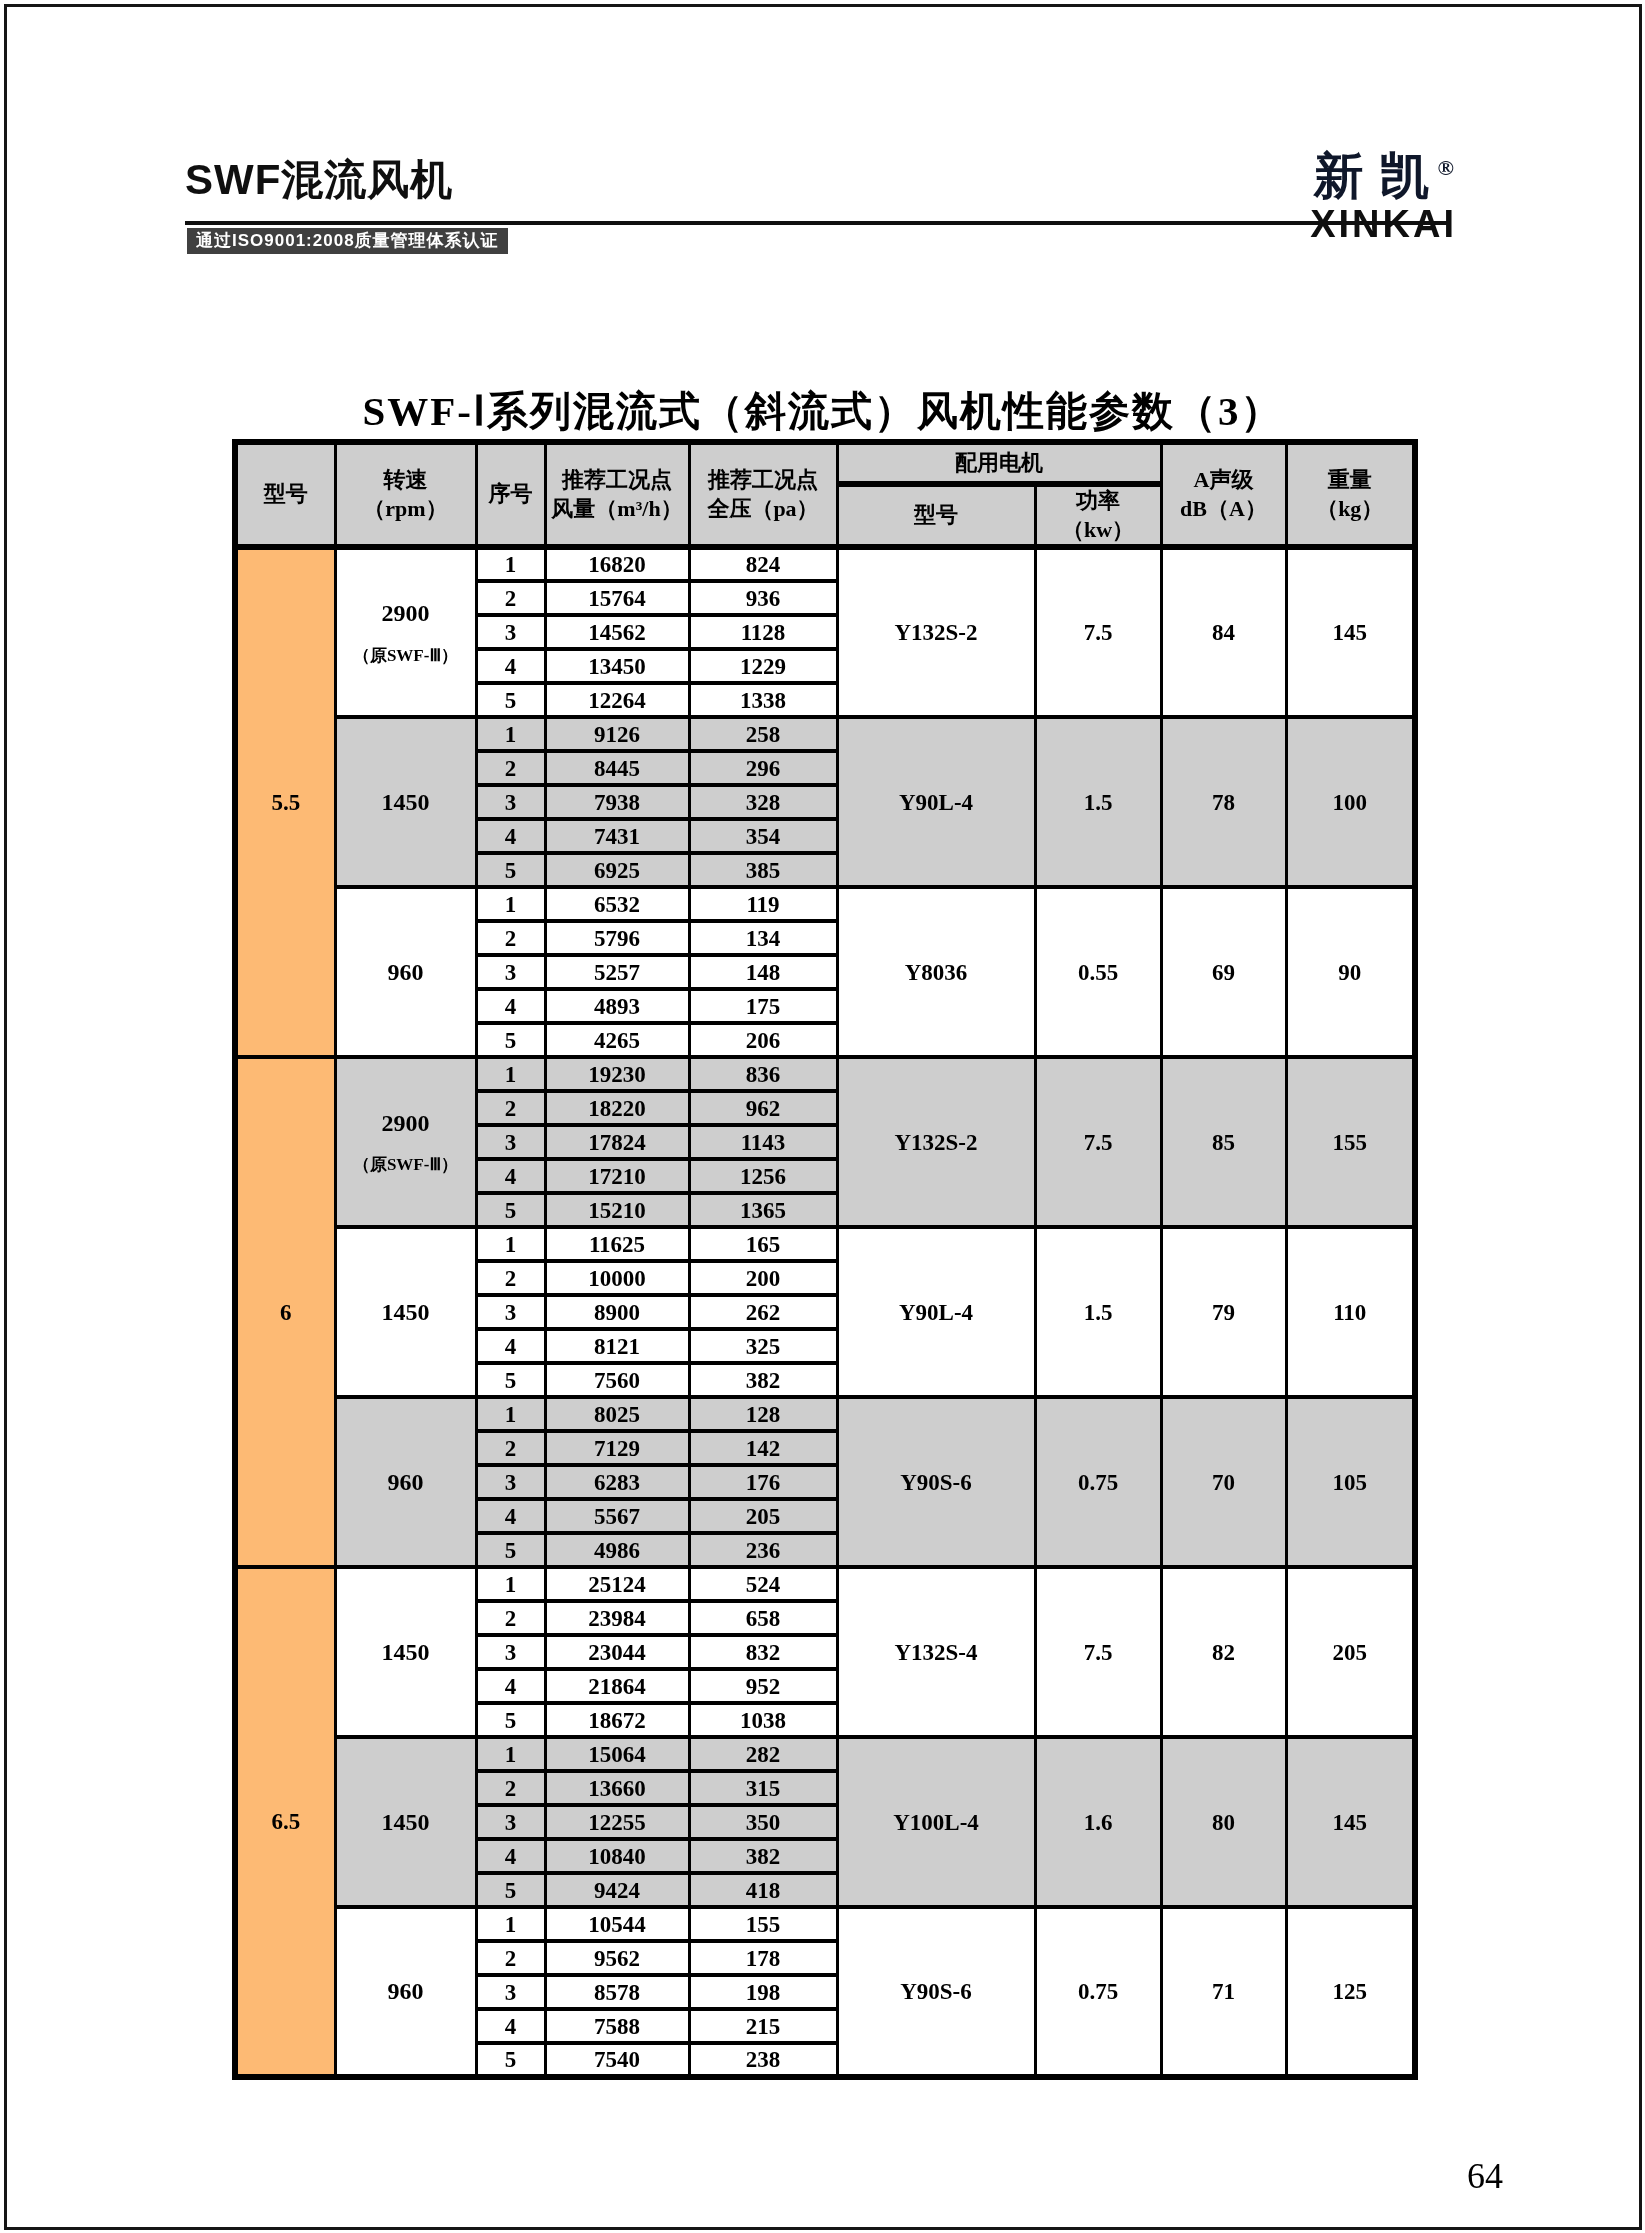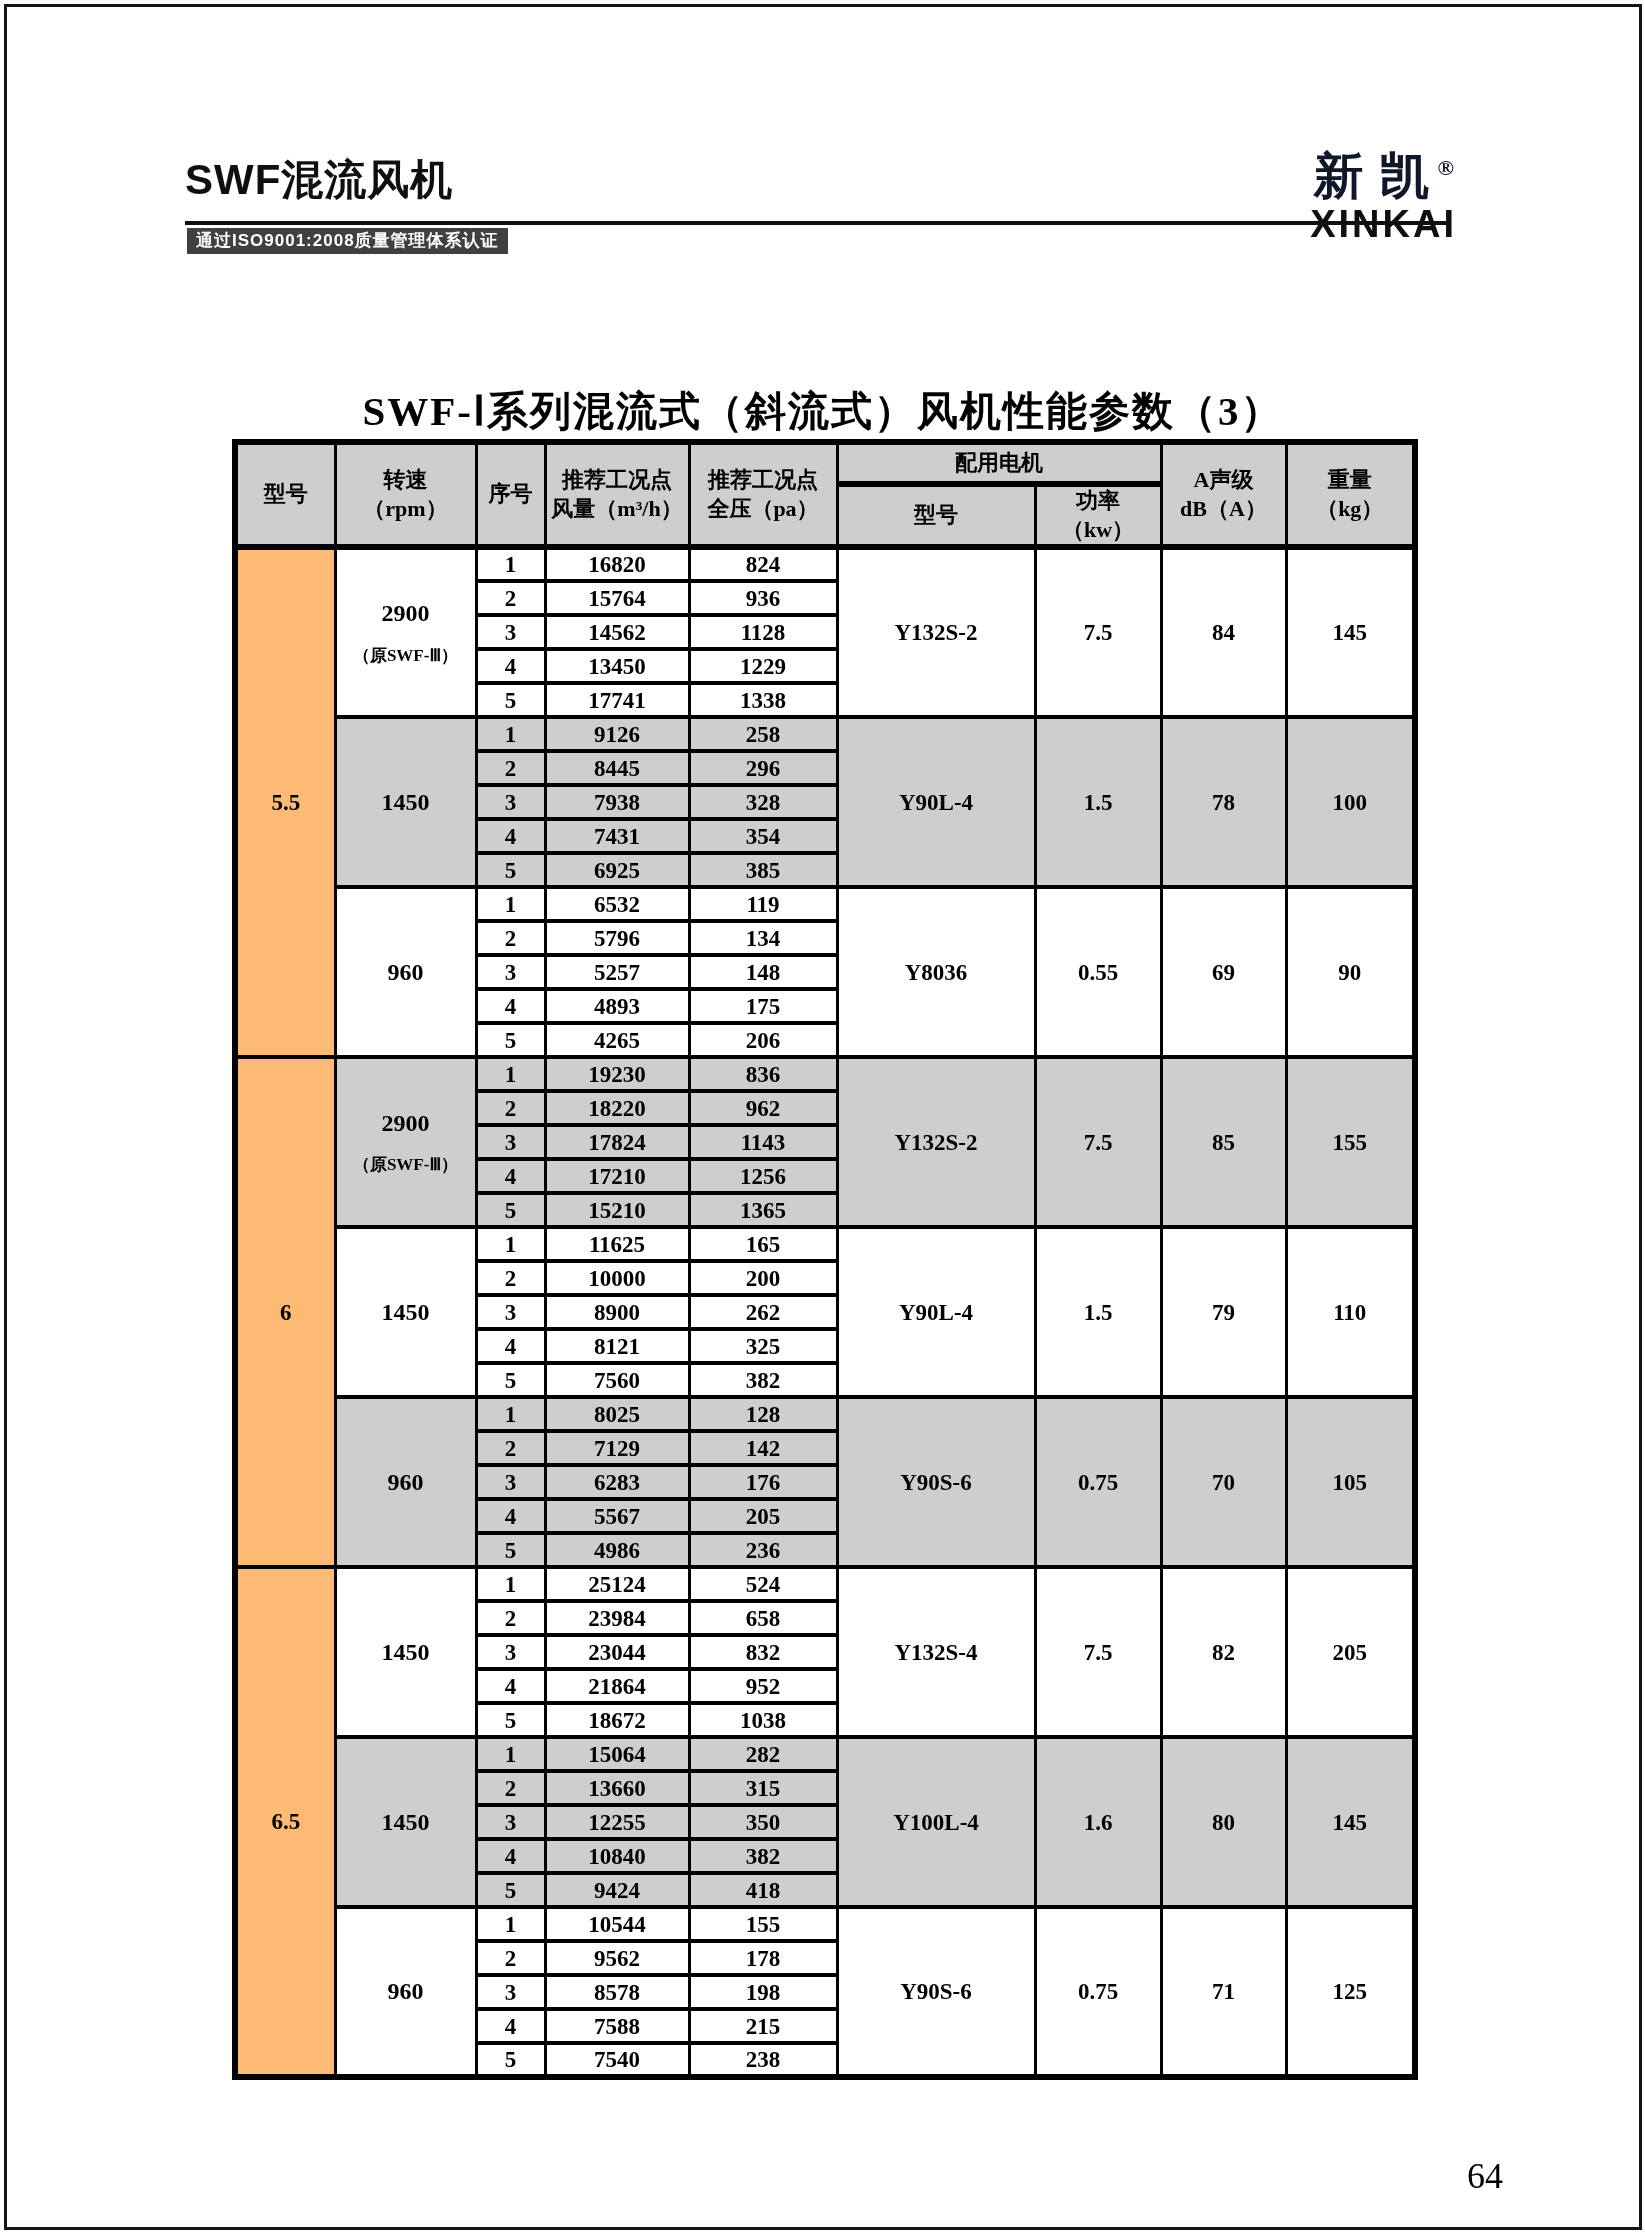--- a/index.html
+++ b/index.html
@@ -138,21 +138,21 @@
         <td class="flow">14562</td>
         <td class="pressure">1128</td>
       </tr>
       <tr>
         <td class="seq">4</td>
         <td class="flow">13450</td>
         <td class="pressure">1229</td>
       </tr>
       <tr>
         <td class="seq">5</td>
-        <td class="flow">17741</td>
+        <td class="flow">12264</td>
         <td class="pressure">1338</td>
       </tr>
       <tr>
         <td class="speed-cell shaded" rowspan="5">
           <div class="speed-main">1450</div>
         </td>
         <td class="seq shaded">1</td>
         <td class="flow shaded">9126</td>
         <td class="pressure shaded">258</td>
         <td class="motor shaded" rowspan="5">Y90L-4</td>

